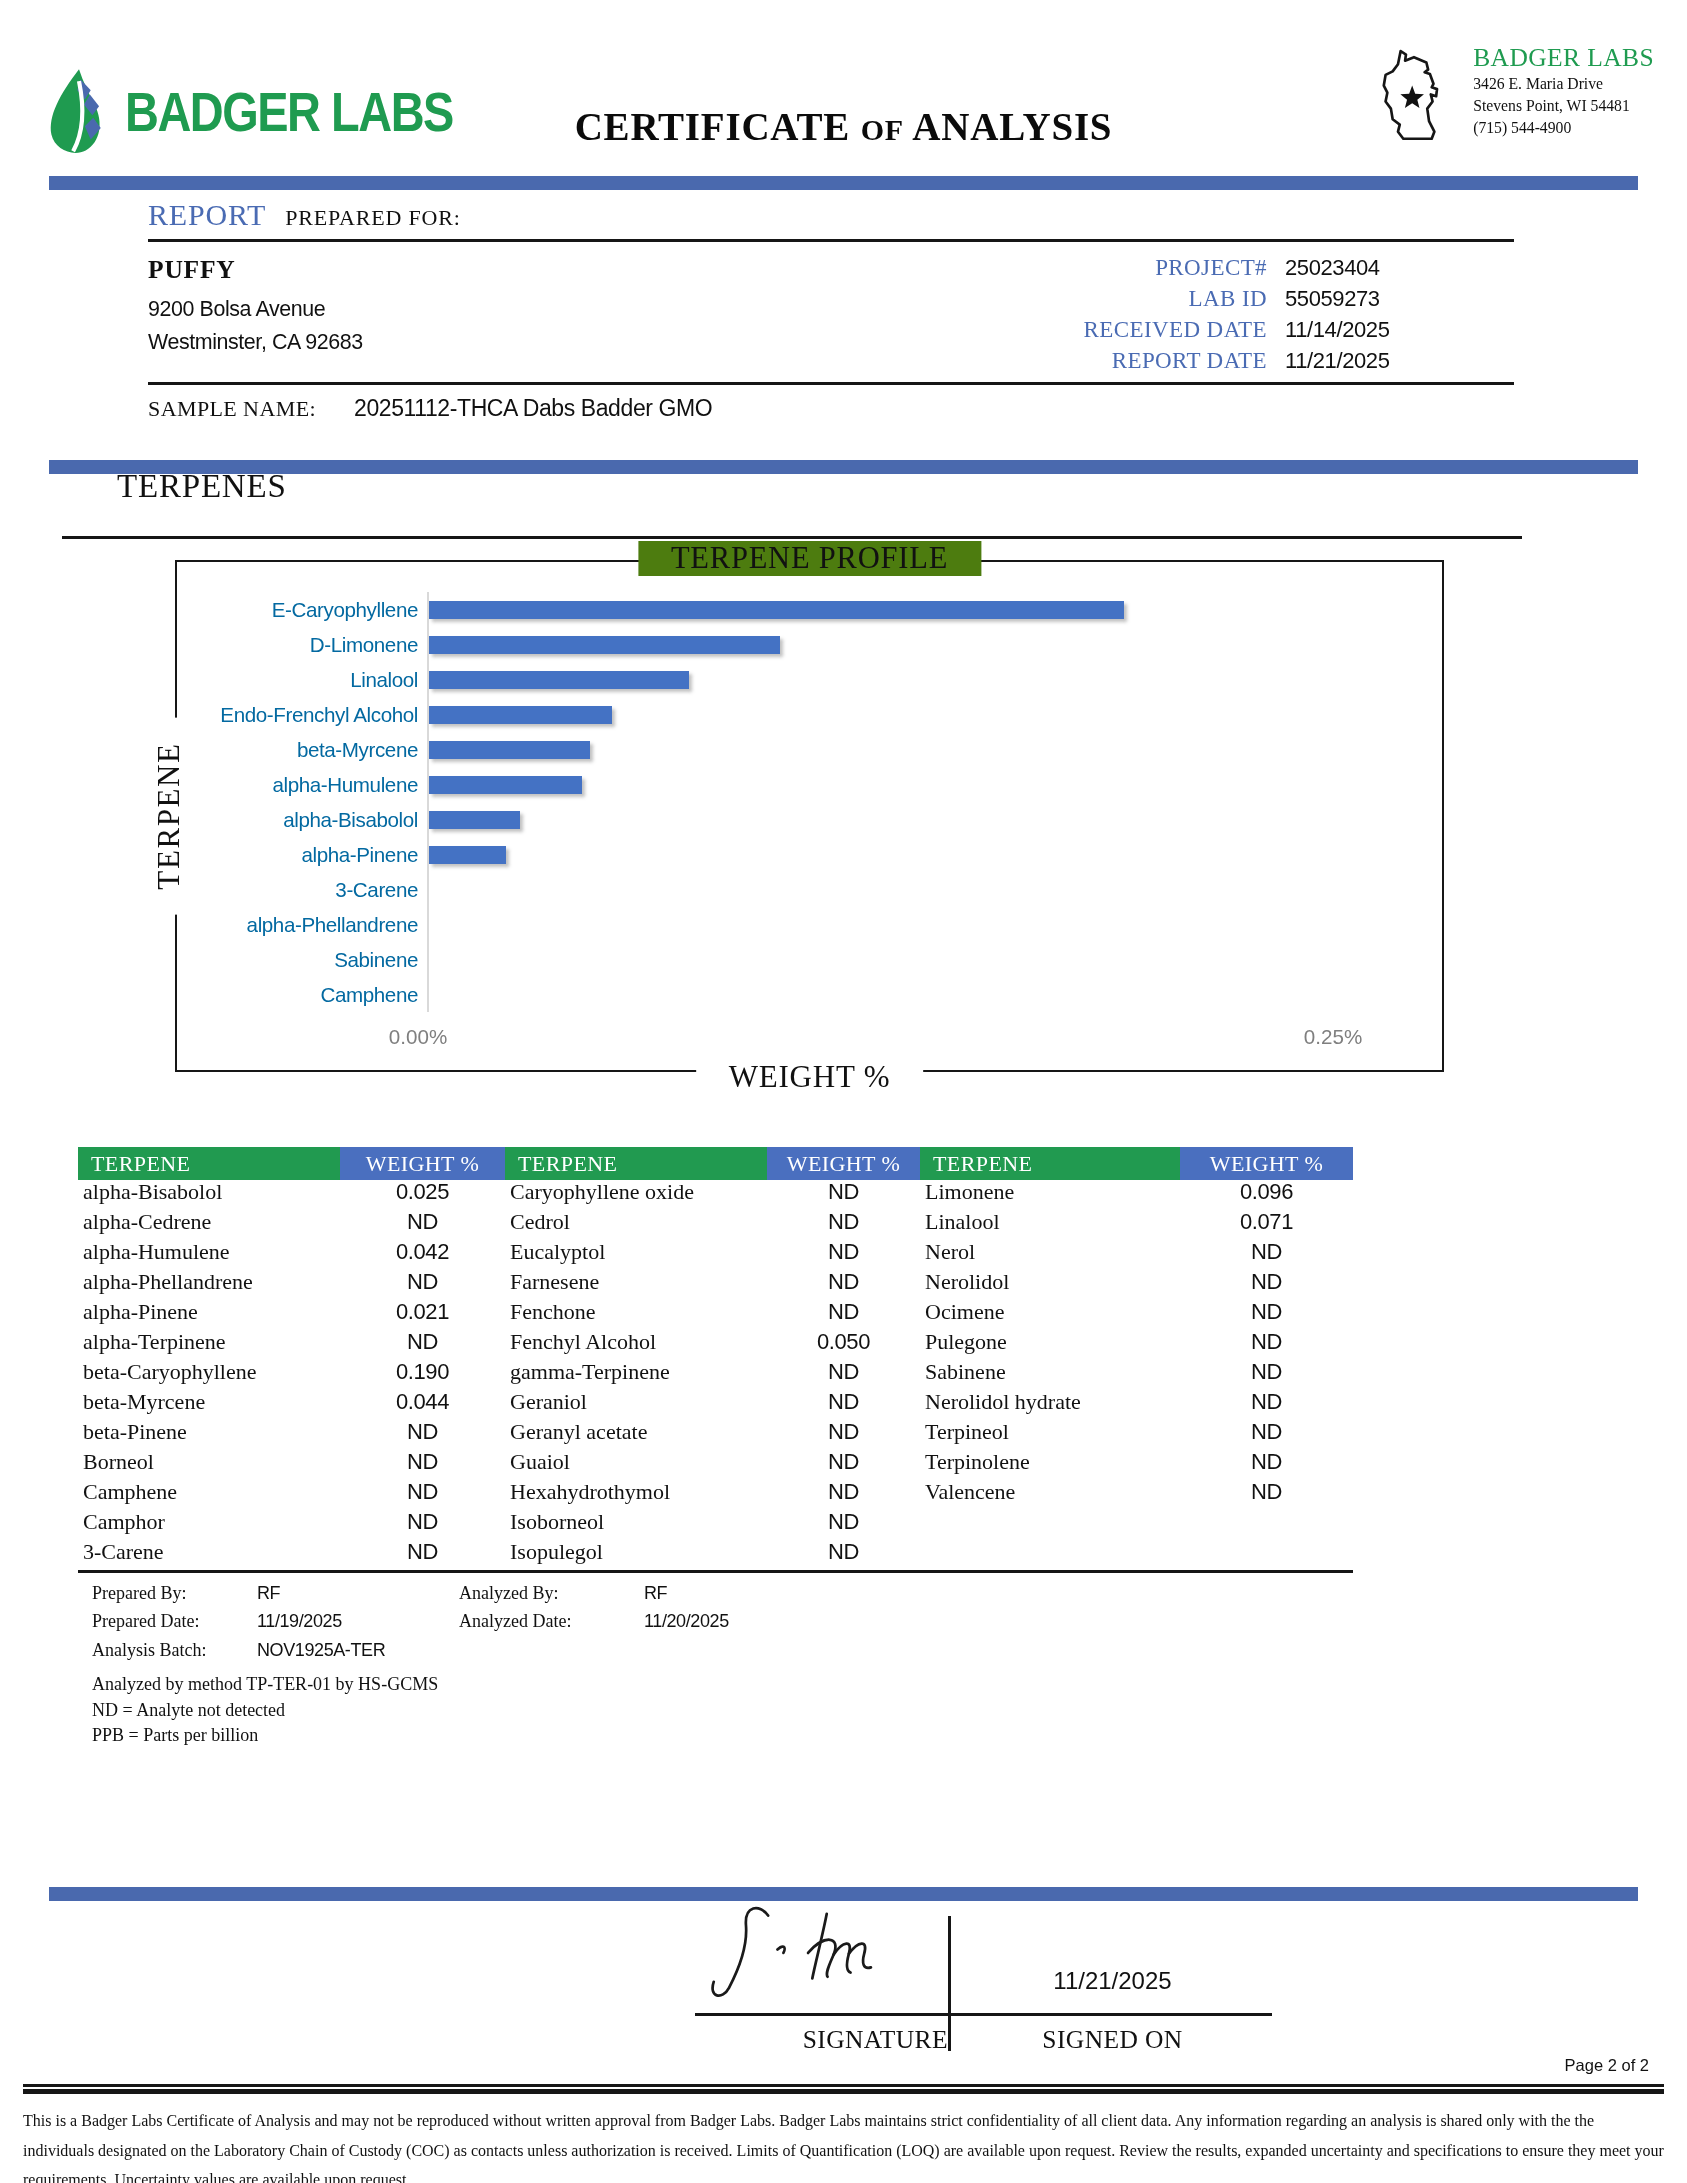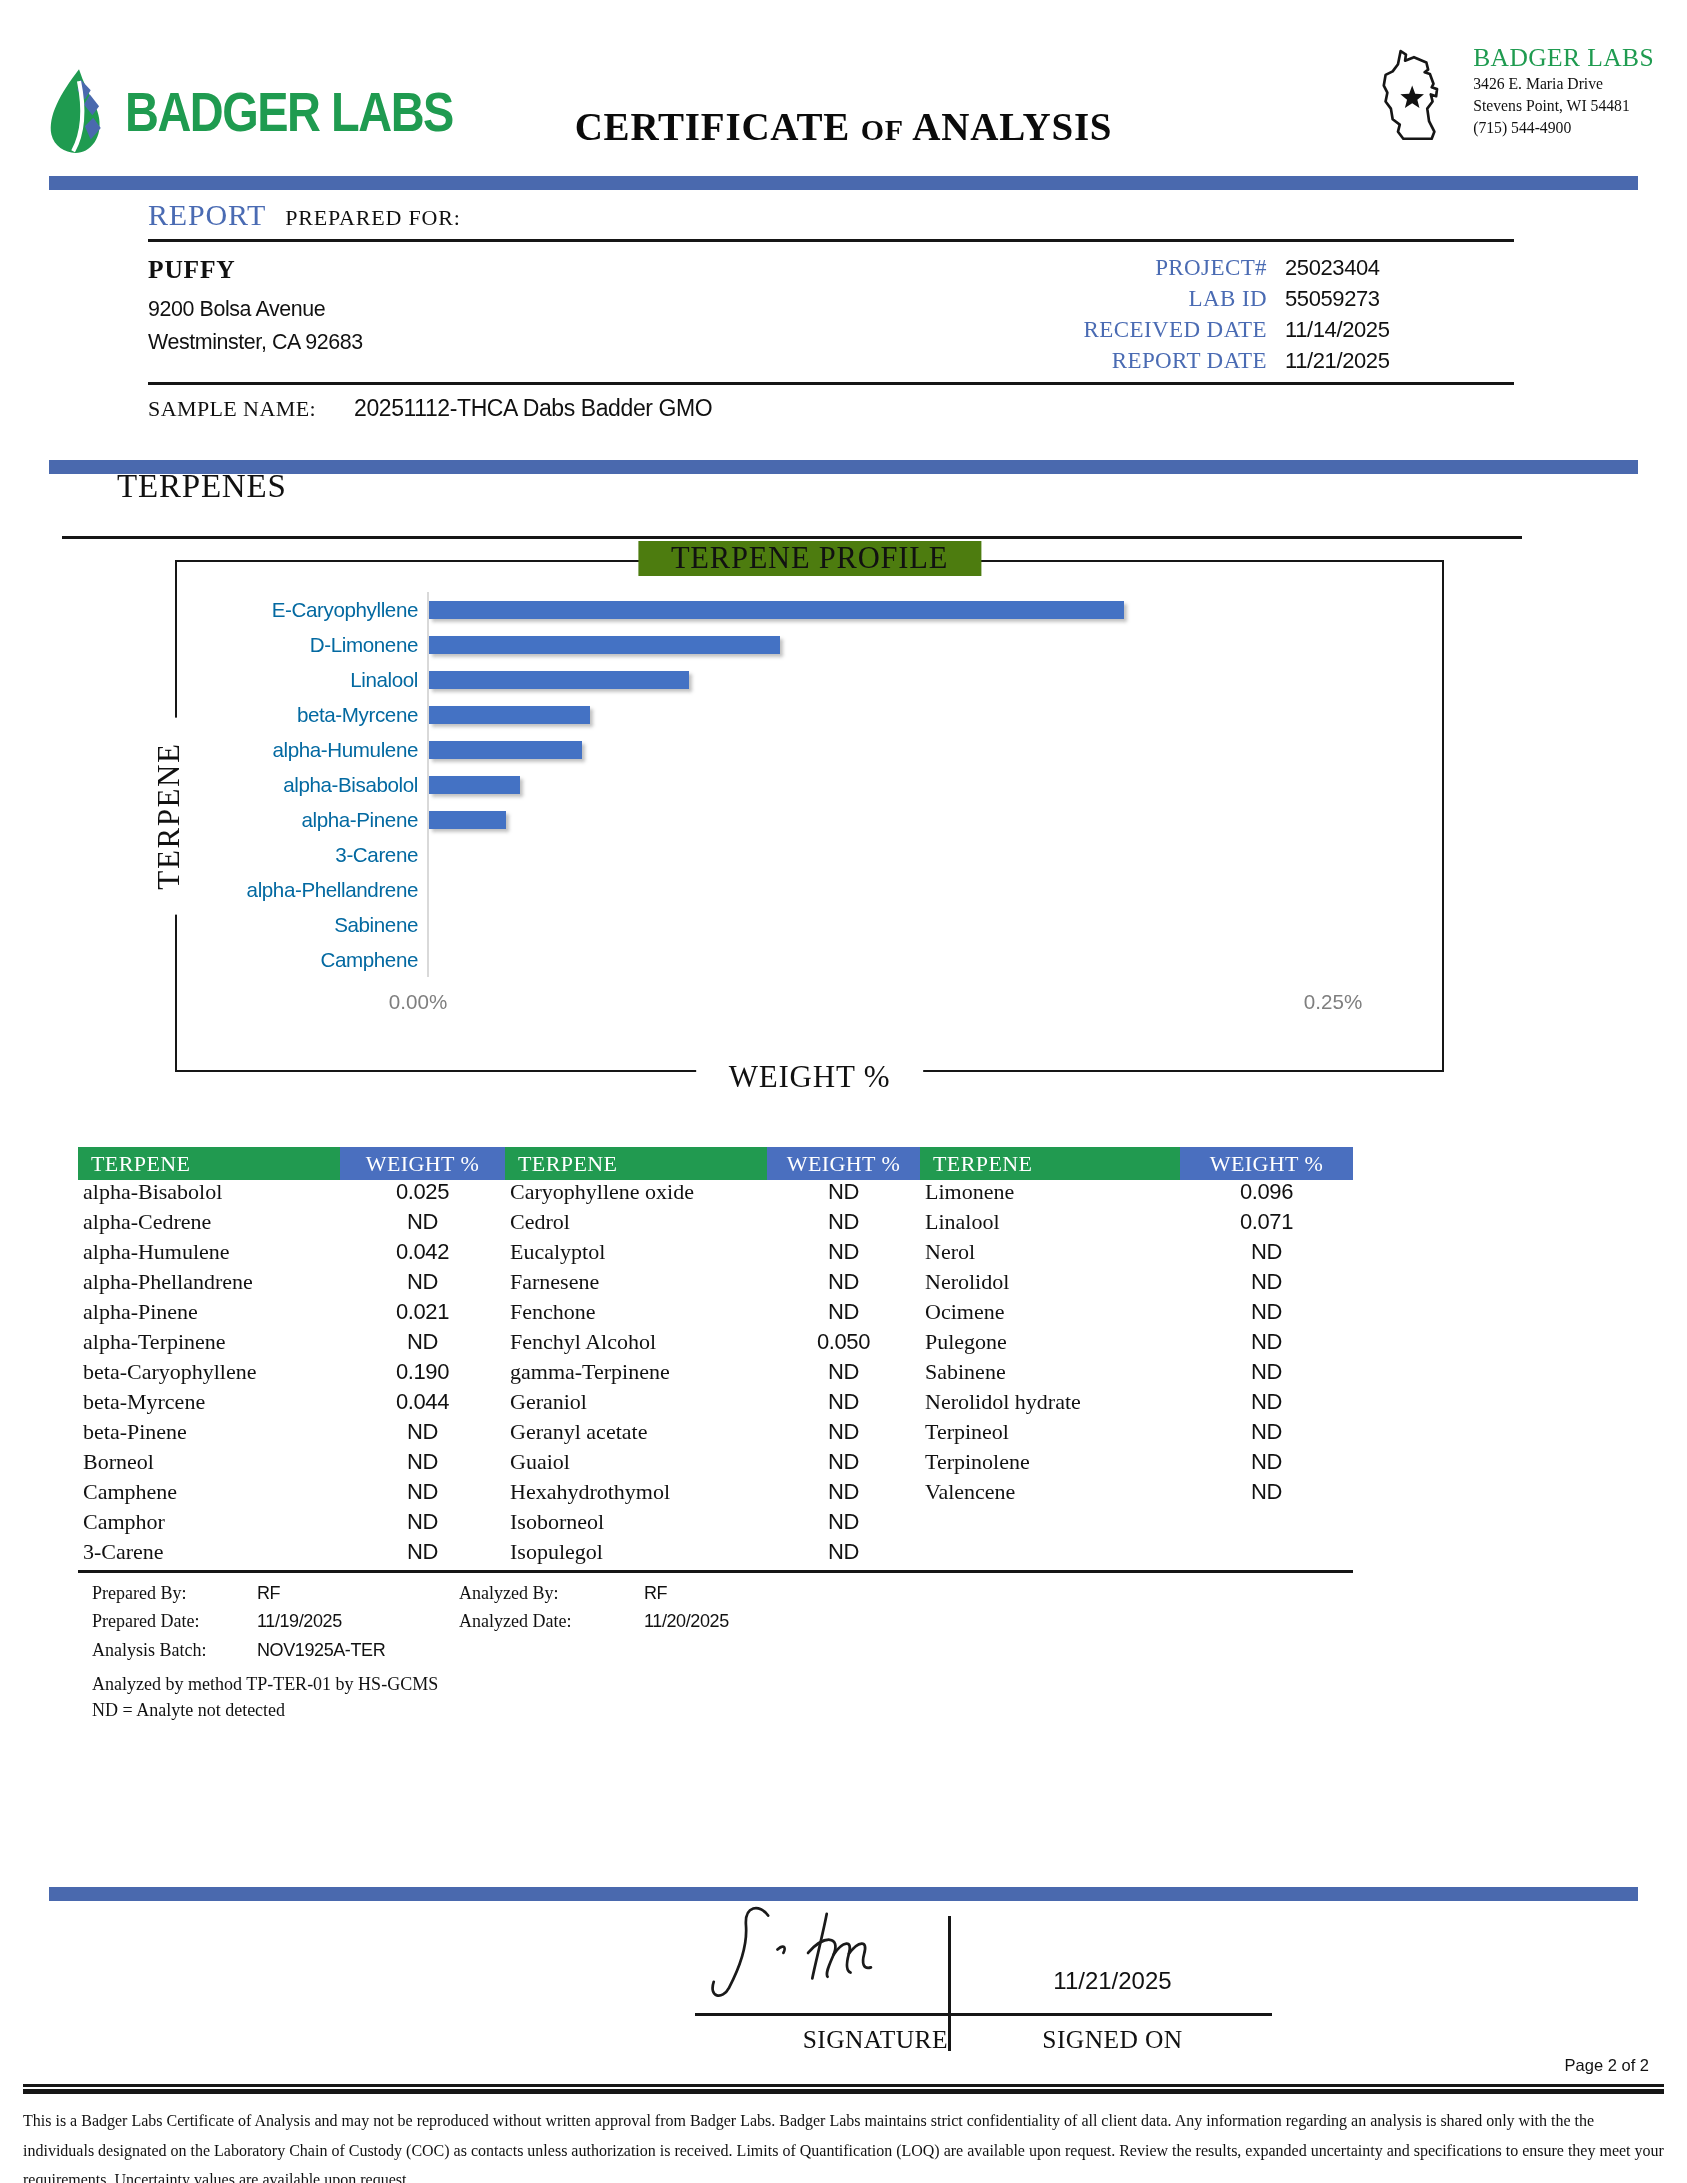--- a/index.html
+++ b/index.html
@@ -203,20 +203,26 @@
           <div class="chart-bar" style="width: 351px;"></div>
         </div>
       </div>
       <div class="chart-row">
         <div class="chart-cat">Linalool</div>
         <div class="chart-bar-area">
           <div class="chart-bar" style="width: 260px;"></div>
         </div>
       </div>
       <div class="chart-row">
+        <div class="chart-cat">Endo-Frenchyl Alcohol</div>
+        <div class="chart-bar-area">
+          <div class="chart-bar" style="width: 183px;"></div>
+        </div>
+      </div>
+      <div class="chart-row">
         <div class="chart-cat">beta-Myrcene</div>
         <div class="chart-bar-area">
           <div class="chart-bar" style="width: 161px;"></div>
         </div>
       </div>
       <div class="chart-row">
         <div class="chart-cat">alpha-Humulene</div>
         <div class="chart-bar-area">
           <div class="chart-bar" style="width: 153px;"></div>
         </div>
@@ -355,20 +361,21 @@
     <div class="m-label">Analyzed Date:</div>
     <div class="m-value">11/20/2025</div>
     <div class="m-label">Analysis Batch:</div>
     <div class="m-value">NOV1925A-TER</div>
     <div></div>
       <div></div>
   </div>
   <div class="meta-notes">
     <div>Analyzed by method TP-TER-01 by HS-GCMS</div>
     <div>ND = Analyte not detected</div>
+    <div>PPB = Parts per billion</div>
   </div>
 </div>
 
 <div class="blue-bar" id="bar3"></div>
 
 <div class="approval">
   <svg class="sig-svg" width="255" height="115" viewBox="0 0 300 130">
     <g stroke="#1a1a1a" stroke-width="3.2" fill="none" stroke-linecap="round">
       <path d="M86,18 C76,4 58,6 60,30 C62,58 50,84 40,103 C32,118 16,114 22,96"></path>
       <path d="M97,58 C103,52 108,54 104,62"></path>

